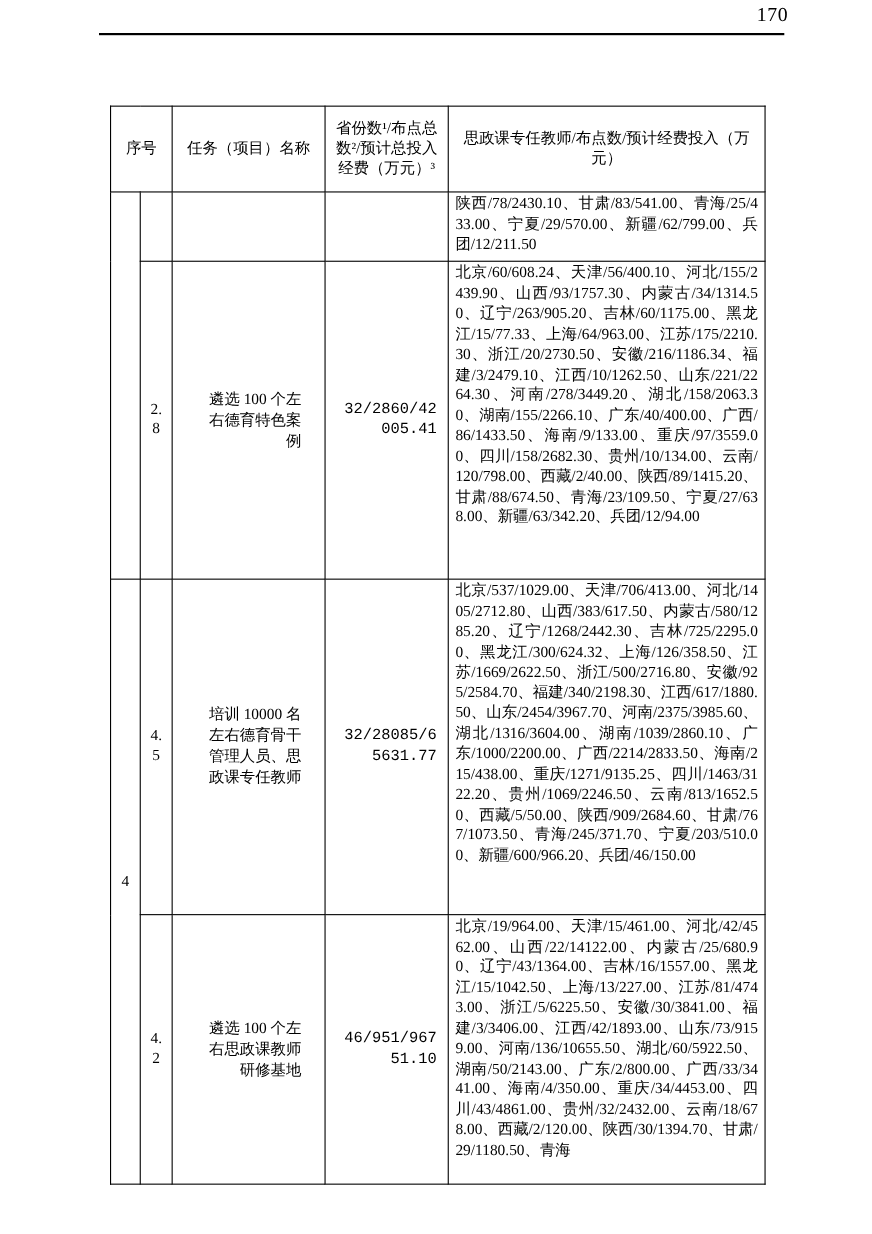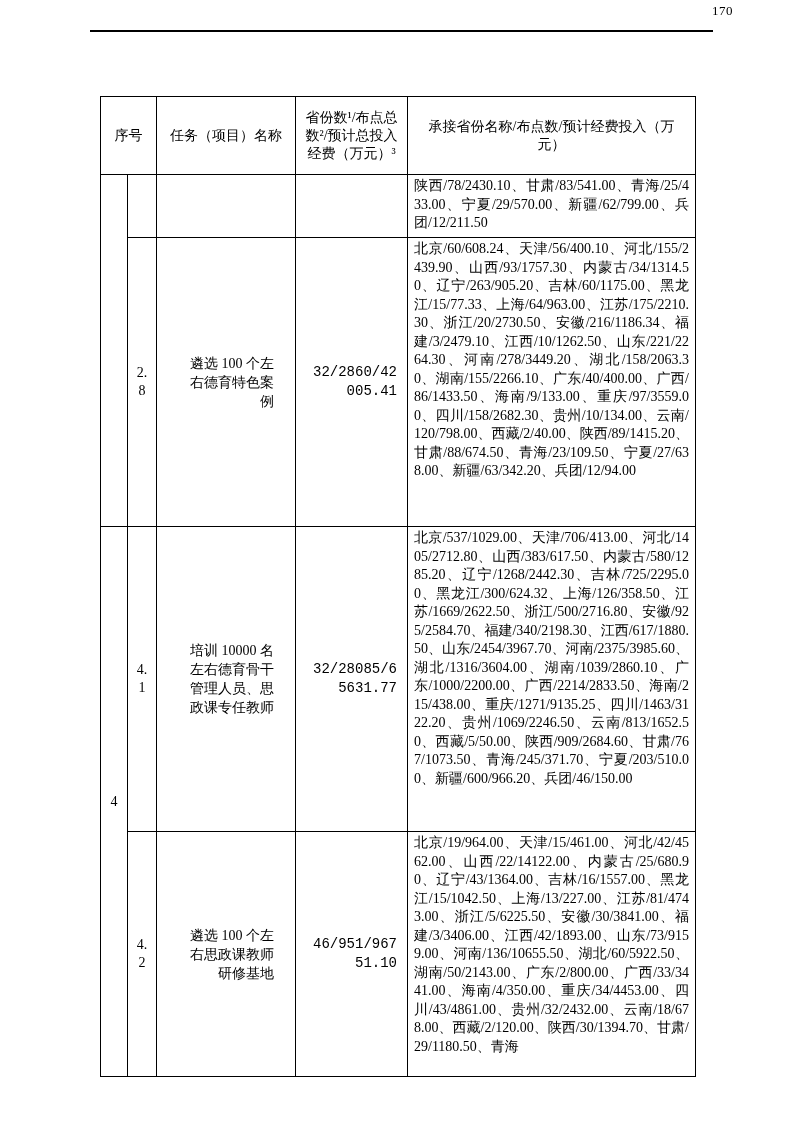--- a/index.html
+++ b/index.html
@@ -12,22 +12,22 @@
   .page {
     position: relative;
     width: 793px;
     height: 1122px;
     background: #ffffff;
     overflow: hidden;
   }
   .page-number {
     position: absolute;
     top: 3px;
-    left: 712px;
-    font-size: 13px;
+    left: 688px;
+    font-size: 18px;
     letter-spacing: 0.5px;
   }
   .top-rule {
     position: absolute;
     top: 30px;
     left: 90px;
     width: 623px;
     height: 2px;
     background: #000000;
   }
@@ -114,41 +114,41 @@
         <col class="c3">
         <col class="c4">
         <col class="c5">
     </colgroup>
 
     <tbody>
         <tr>
       <th colspan="2" class="h-no">序号</th>
       <th class="h-task">任务（项目）名称</th>
       <th class="h-stats">省份数¹/布点总数²/预计总投入经费（万元）³</th>
-      <th class="h-prov">承接省份名称/布点数/预计经费投入（万元）</th>
+      <th class="h-prov">思政课专任教师/布点数/预计经费投入（万元）</th>
     </tr>
 
     <tr class="r1">
       <td rowspan="2" class="no"></td>
       <td class="sub"></td>
       <td class="task"></td>
       <td class="stats"></td>
       <td class="prov">陕西/78/2430.10、甘肃/83/541.00、青海/25/433.00、宁夏/29/570.00、新疆/62/799.00、兵团/12/211.50</td>
     </tr>
 
     <tr class="r2">
       <td class="sub">2.8</td>
       <td class="task">遴选 100 个左右德育特色案例</td>
       <td class="stats">32/2860/42005.41</td>
       <td class="prov">北京/60/608.24、天津/56/400.10、河北/155/2439.90、山西/93/1757.30、内蒙古/34/1314.50、辽宁/263/905.20、吉林/60/1175.00、黑龙江/15/77.33、上海/64/963.00、江苏/175/2210.30、浙江/20/2730.50、安徽/216/1186.34、福建/3/2479.10、江西/10/1262.50、山东/221/2264.30、河南/278/3449.20、湖北/158/2063.30、湖南/155/2266.10、广东/40/400.00、广西/86/1433.50、海南/9/133.00、重庆/97/3559.00、四川/158/2682.30、贵州/10/134.00、云南/120/798.00、西藏/2/40.00、陕西/89/1415.20、甘肃/88/674.50、青海/23/109.50、宁夏/27/638.00、新疆/63/342.20、兵团/12/94.00</td>
     </tr>
 
     <tr class="r3">
       <td rowspan="2" class="no">4</td>
-      <td class="sub">4.1</td>
+      <td class="sub">4.5</td>
       <td class="task">培训 10000 名左右德育骨干管理人员、思政课专任教师</td>
       <td class="stats">32/28085/65631.77</td>
       <td class="prov">北京/537/1029.00、天津/706/413.00、河北/1405/2712.80、山西/383/617.50、内蒙古/580/1285.20、辽宁/1268/2442.30、吉林/725/2295.00、黑龙江/300/624.32、上海/126/358.50、江苏/1669/2622.50、浙江/500/2716.80、安徽/925/2584.70、福建/340/2198.30、江西/617/1880.50、山东/2454/3967.70、河南/2375/3985.60、湖北/1316/3604.00、湖南/1039/2860.10、广东/1000/2200.00、广西/2214/2833.50、海南/215/438.00、重庆/1271/9135.25、四川/1463/3122.20、贵州/1069/2246.50、云南/813/1652.50、西藏/5/50.00、陕西/909/2684.60、甘肃/767/1073.50、青海/245/371.70、宁夏/203/510.00、新疆/600/966.20、兵团/46/150.00</td>
     </tr>
 
     <tr class="r4">
       <td class="sub">4.2</td>
       <td class="task">遴选 100 个左右思政课教师研修基地</td>
       <td class="stats">46/951/96751.10</td>
       <td class="prov">北京/19/964.00、天津/15/461.00、河北/42/4562.00、山西/22/14122.00、内蒙古/25/680.90、辽宁/43/1364.00、吉林/16/1557.00、黑龙江/15/1042.50、上海/13/227.00、江苏/81/4743.00、浙江/5/6225.50、安徽/30/3841.00、福建/3/3406.00、江西/42/1893.00、山东/73/9159.00、河南/136/10655.50、湖北/60/5922.50、湖南/50/2143.00、广东/2/800.00、广西/33/3441.00、海南/4/350.00、重庆/34/4453.00、四川/43/4861.00、贵州/32/2432.00、云南/18/678.00、西藏/2/120.00、陕西/30/1394.70、甘肃/29/1180.50、青海</td>

